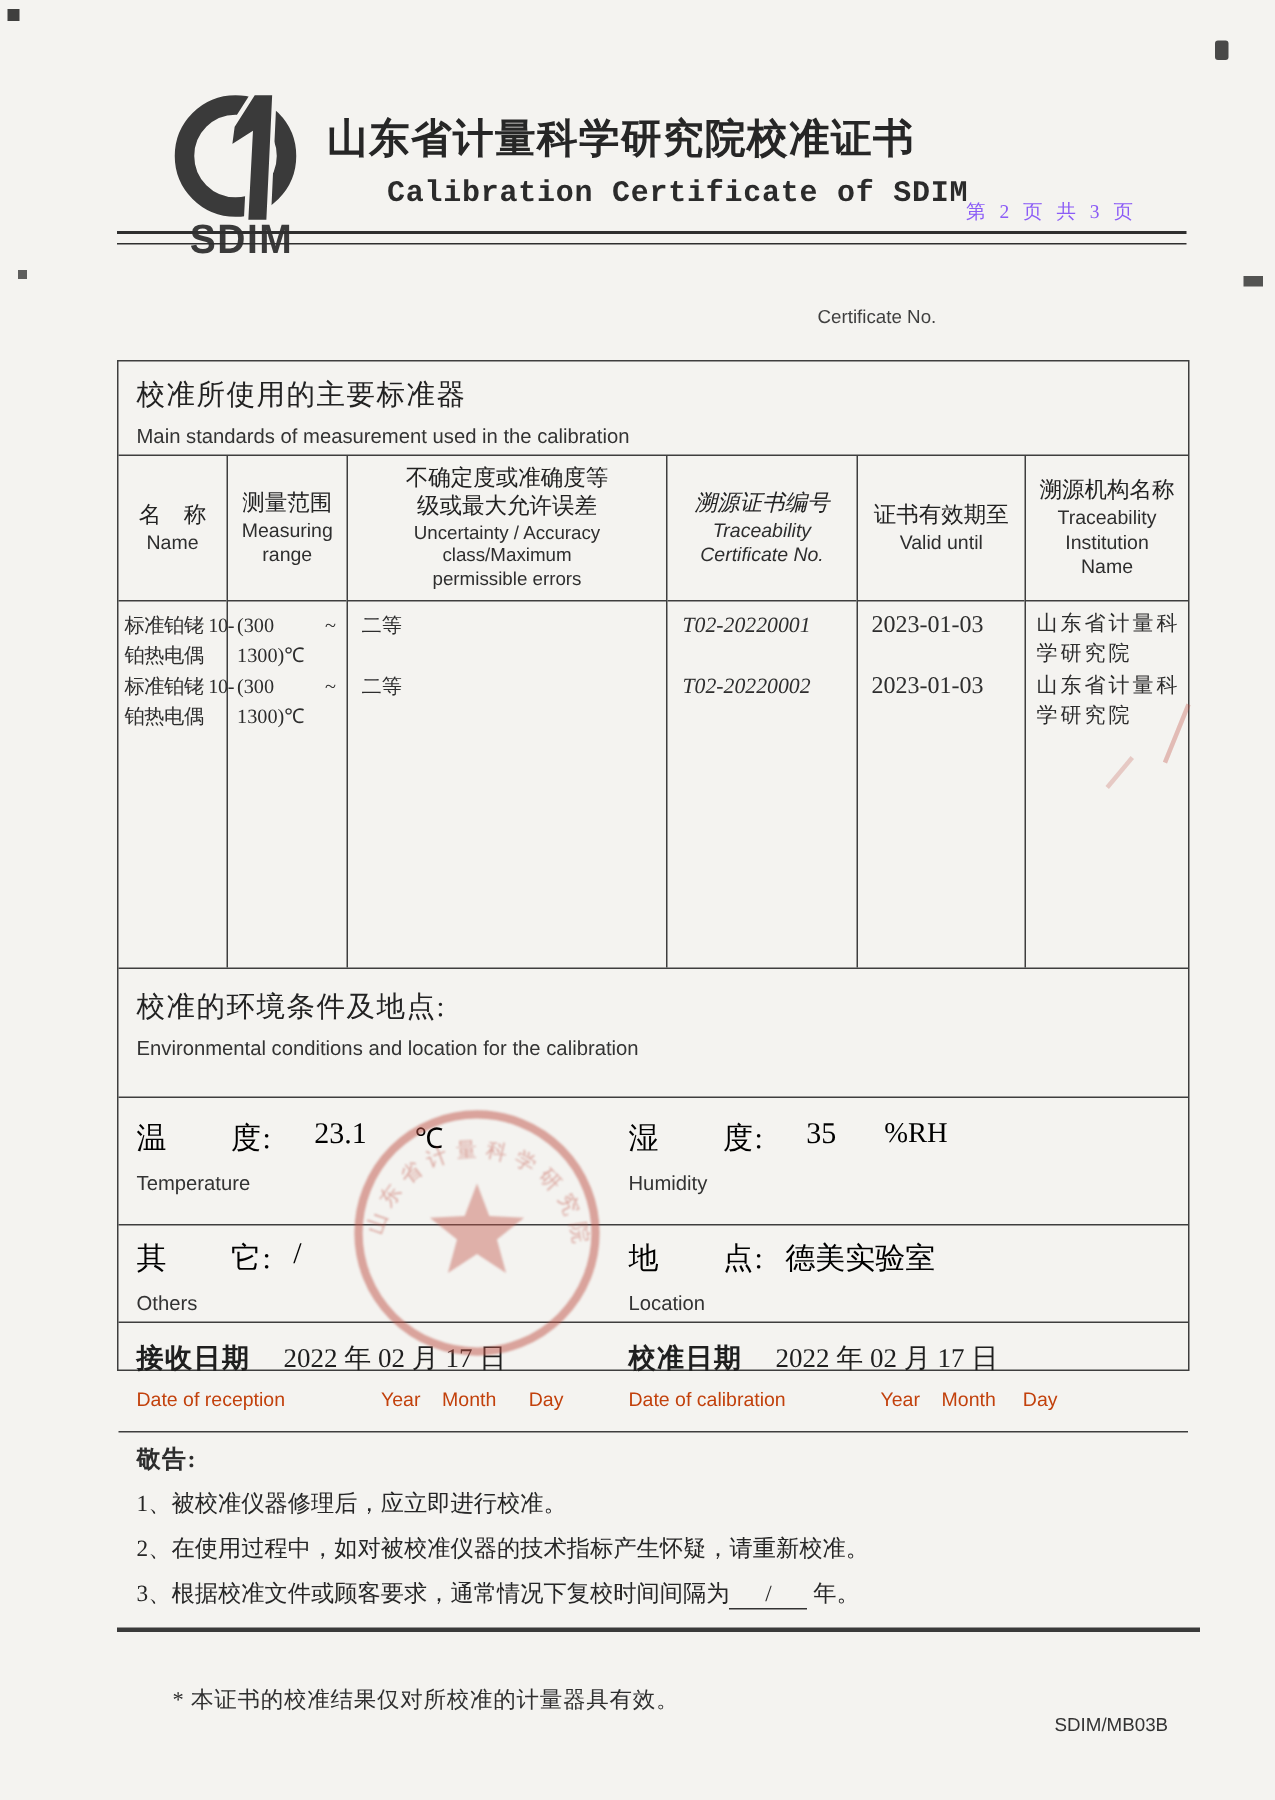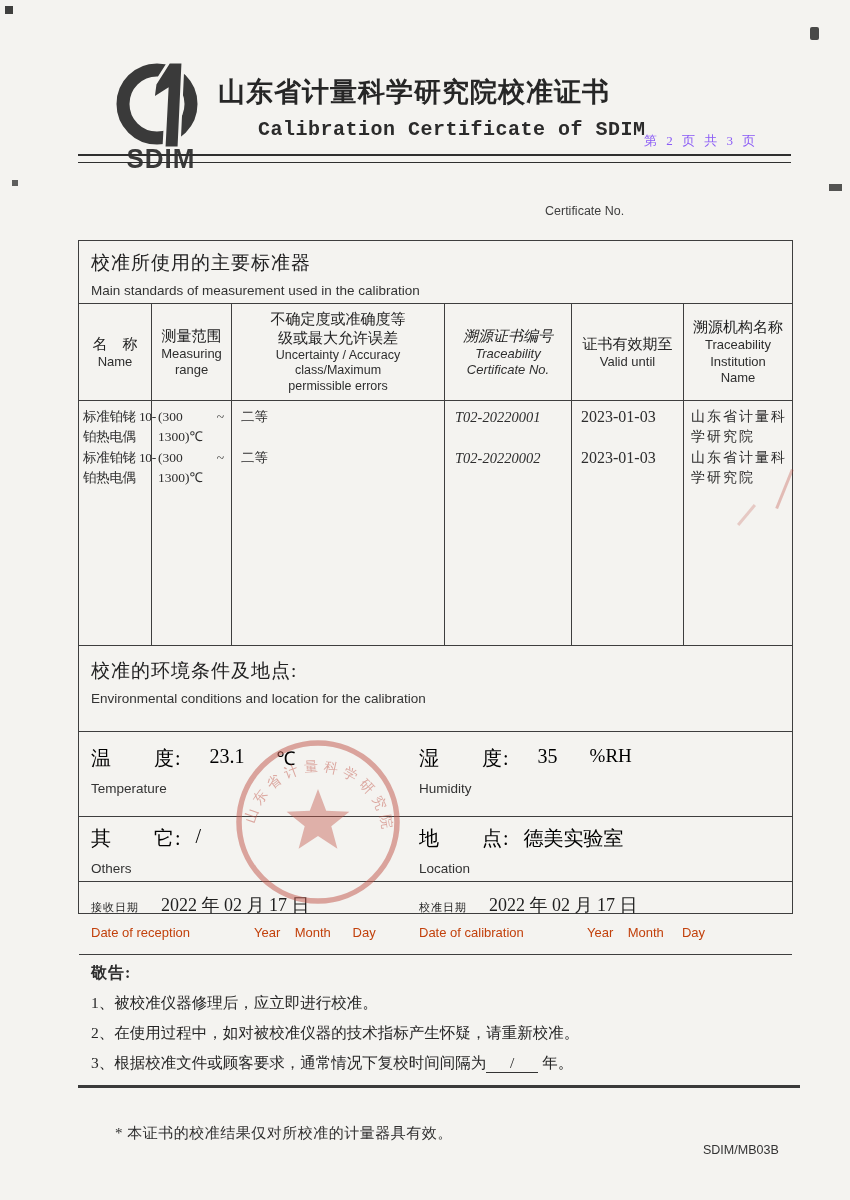--- a/index.html
+++ b/index.html
@@ -66,21 +66,21 @@
   .env-value{margin-left:28px;} .env-unit{margin-left:32px;font-size:19px;}
   .env-en{font-family:"Liberation Sans",sans-serif;font-size:13.5px;color:#333;margin-top:9px;}
   .row-d{top:490px;height:85px;} .row-d .env-cell{top:14px;}
   .row-e{top:575px;height:65px;} .row-e .env-cell{top:9px;}
   .row-e .env-value{margin-left:14px;}
   
   .row-f{top:640px;height:73px;}
   .date-cell{position:absolute;top:12px;}
   .date-left{left:12px;} .date-right{left:340px;}
   .date-line1{display:flex;align-items:baseline;font-size:18px;color:#1f1f1f;}
-  .date-label{font-size:11px;font-weight:400;letter-spacing:1px;}
+  .date-label{font-size:18px;font-weight:700;letter-spacing:1px;}
   .date-value{margin-left:22px;}
   .date-line2{display:flex;font-family:"Liberation Sans",sans-serif;font-size:13px;color:#c2410c;margin-top:8px;}
   .date-en{flex:0 0 163px;} .date-right .date-en{flex-basis:168px;}
   .date-units{white-space:pre;}
   
   .sec-notice{position:absolute;top:713px;left:12px;right:12px;}
   .notice-title{font-size:16px;font-weight:700;margin-top:9px;letter-spacing:1px;}
   .notice-item{font-size:15.5px;margin-top:7px;line-height:23px;color:#262626;}
   .blank{display:inline-block;width:52px;border-bottom:1.2px solid #333;text-align:center;
          height:18px;line-height:18px;}

